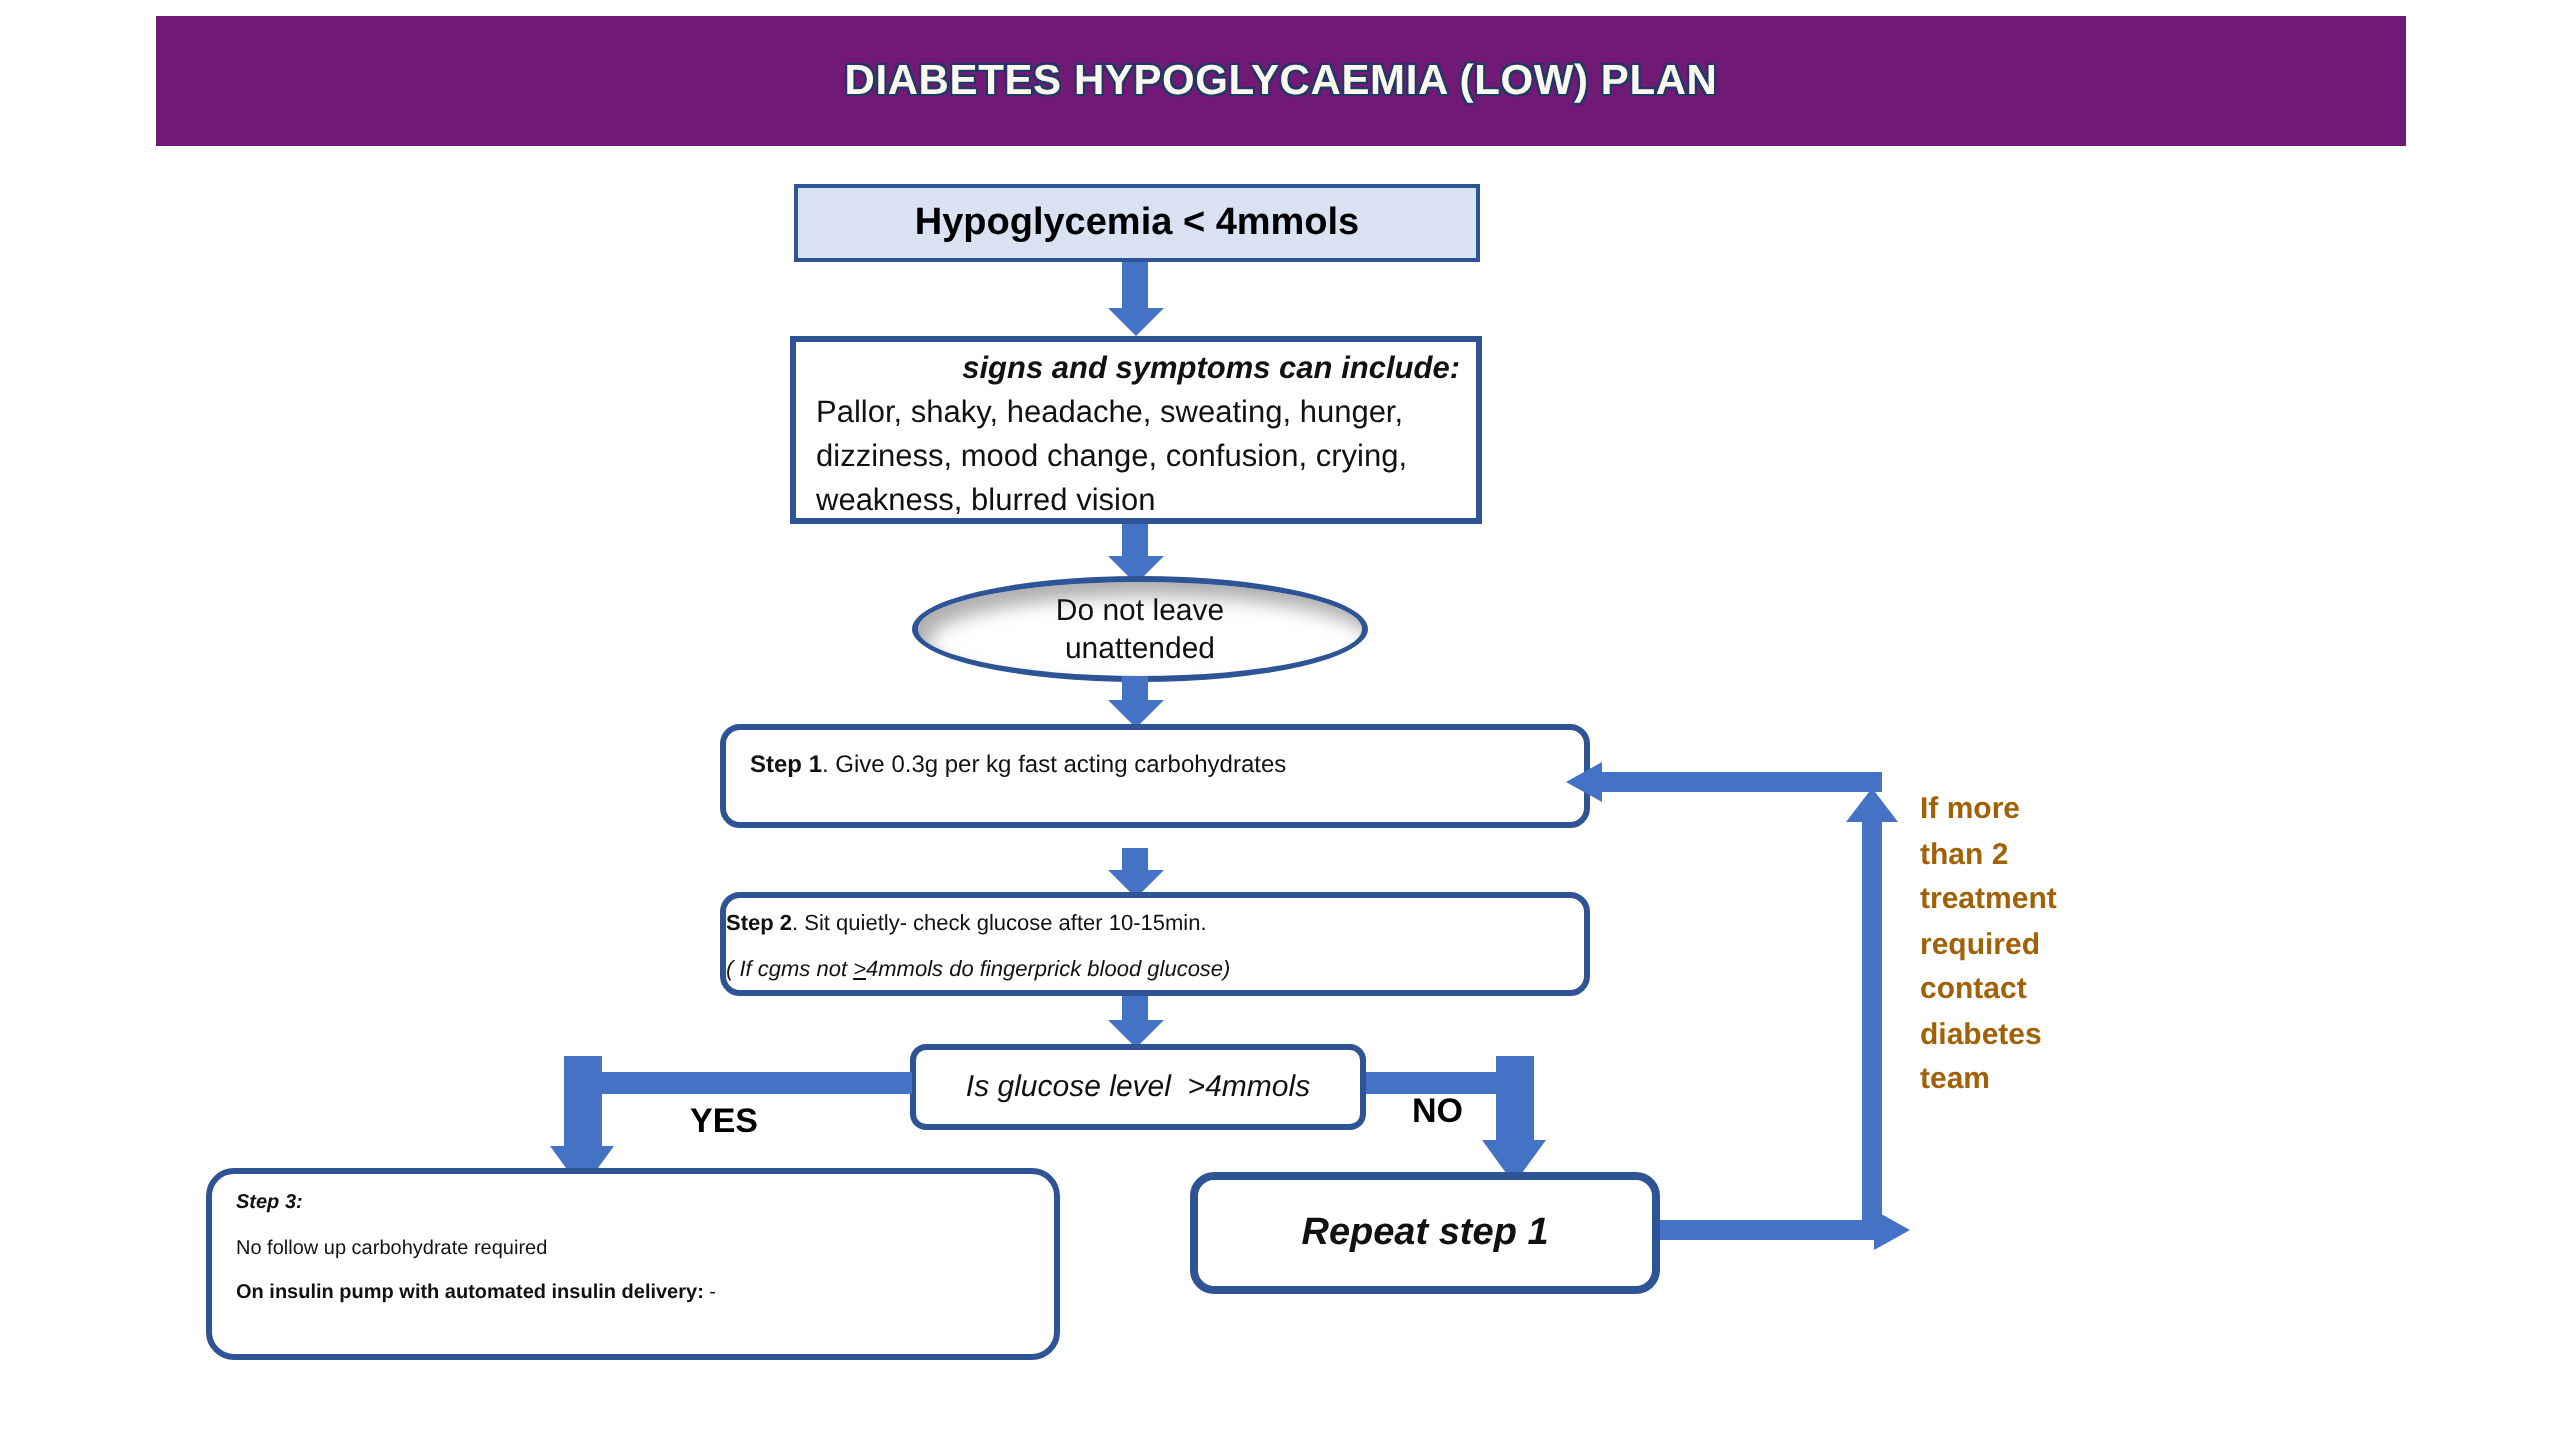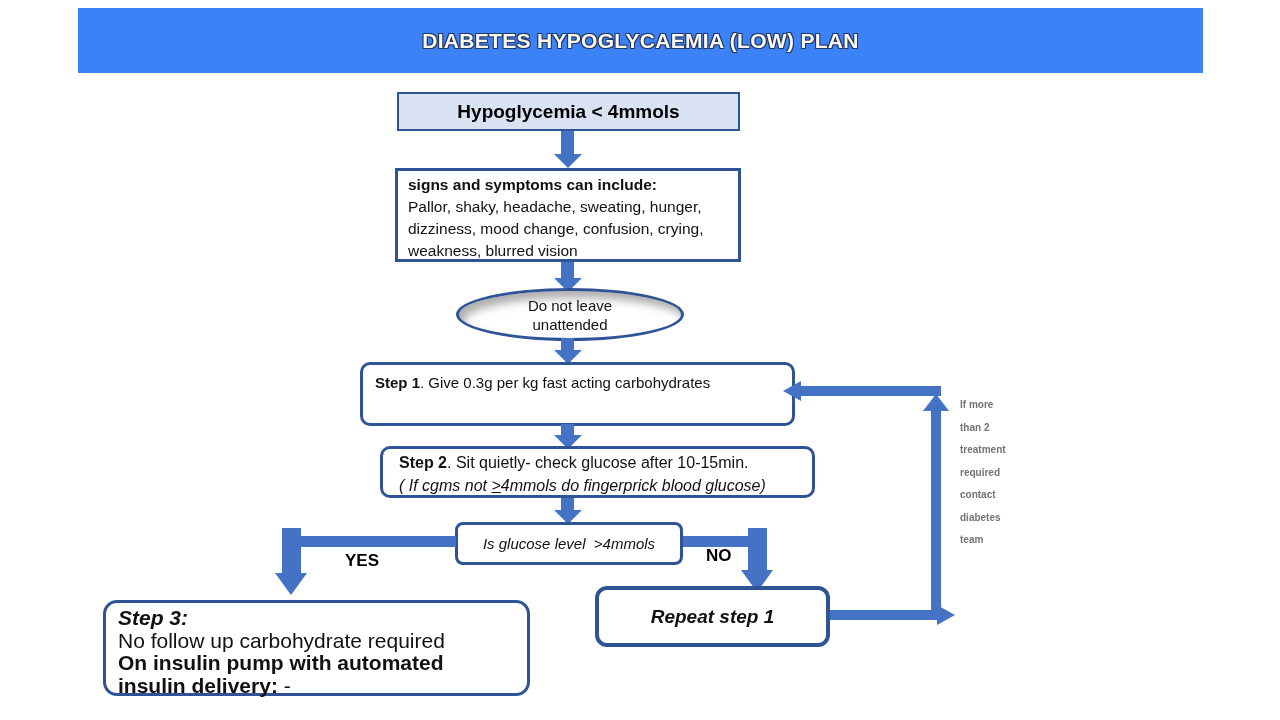--- a/index.html
+++ b/index.html
@@ -3,21 +3,21 @@
 <meta charset="utf-8">
 <style>
   * { box-sizing: border-box; margin: 0; padding: 0; }
   html, body { width: 1280px; height: 720px; background: #ffffff; overflow: hidden; }
   body { font-family: "Liberation Sans", sans-serif; color: #111111; position: relative; }
   #canvas { position: absolute; top: 0; left: 0; width: 1280px; height: 720px; background: #ffffff; }
 
   
   .banner {
     position: absolute; left: 78px; top: 8px; width: 1125px; height: 65px;
-    background: #3b82f6; display: flex; align-items: center; justify-content: center;
+    background: #701a75; display: flex; align-items: center; justify-content: center;
   }
   .banner-title {
     font-size: 21px; font-weight: bold; letter-spacing: 0.3px; color: #FDF7EE;
     text-shadow: -1px -1px 0 #1F3864, 1px -1px 0 #1F3864, -1px 1px 0 #1F3864, 1px 1px 0 #1F3864;
   }
 
   
   .node { position: absolute; background: #ffffff; border: 3px solid #2F5496; }
   .rounded { border-radius: 10px; }
 
@@ -25,38 +25,38 @@
     position: absolute; left: 397px; top: 92px; width: 343px; height: 39px;
     background: #D9E2F3; border: 2px solid #2F5496;
     display: flex; align-items: center; justify-content: center;
     font-size: 19px; font-weight: bold; color: #000000;
   }
 
   .signs-box {
     left: 395px; top: 168px; width: 346px; height: 94px;
     padding: 3px 8px 3px 10px; font-size: 15.5px; line-height: 22px;
   }
-  .signs-heading { font-weight: bold; text-align: left; }
+  .signs-heading { font-weight: bold; text-align: right; font-style: italic; }
 
   .ellipse {
     position: absolute; left: 456px; top: 288px; width: 228px; height: 53px;
     background: #ffffff; border: 3px solid #2F5496; border-radius: 50%;
     box-shadow: inset 5px 7px 9px rgba(110,110,110,0.55);
     display: flex; flex-direction: column; align-items: center; justify-content: center;
     font-size: 15px; line-height: 19px;
   }
 
-  .step1-box { left: 360px; top: 362px; width: 435px; height: 64px; padding: 5px 12px; font-size: 15px; line-height: 25px; }
-  .step2-box { left: 360px; top: 446px; width: 435px; height: 52px; padding: 2px 16px; font-size: 16px; line-height: 23px; margin-left: 20px; }
+  .step1-box { left: 360px; top: 362px; width: 435px; height: 52px; padding: 5px 12px; font-size: 12px; line-height: 25px; }
+  .step2-box { left: 360px; top: 446px; width: 435px; height: 52px; padding: 2px 0; font-size: 11px; line-height: 23px; }
   .decision-box {
     left: 455px; top: 522px; width: 228px; height: 43px; border-radius: 8px;
     display: flex; align-items: center; justify-content: center;
     font-style: italic; font-size: 15px;
   }
-  .step3-box { left: 103px; top: 600px; width: 427px; height: 96px; border-radius: 14px; padding: 4px 12px; font-size: 21px; line-height: 22.5px; }
+  .step3-box { left: 103px; top: 584px; width: 427px; height: 96px; border-radius: 14px; padding: 4px 12px; font-size: 10px; line-height: 22.5px; }
   .repeat-box {
     left: 595px; top: 586px; width: 235px; height: 61px; border-radius: 12px; border-width: 4px;
     display: flex; align-items: center; justify-content: center;
     font-weight: bold; font-style: italic; font-size: 19px;
   }
 
   .b { font-weight: bold; }
   .i { font-style: italic; }
   .u { text-decoration: underline; }
   .ws-pre { white-space: pre; }
@@ -65,21 +65,21 @@
   .shaft { position: absolute; background: #4472C4; }
   .head { position: absolute; width: 0; height: 0; }
   .head-down  { border-left: 14px solid transparent; border-right: 14px solid transparent; border-top: 14px solid #4472C4; }
   .head-down-big { border-left: 16px solid transparent; border-right: 16px solid transparent; border-top: 22px solid #4472C4; }
   .head-up    { border-left: 13px solid transparent; border-right: 13px solid transparent; border-bottom: 17px solid #4472C4; }
   .head-left  { border-top: 10px solid transparent; border-bottom: 10px solid transparent; border-right: 18px solid #4472C4; }
   .head-right { border-top: 10px solid transparent; border-bottom: 10px solid transparent; border-left: 18px solid #4472C4; }
 
   .path-label { position: absolute; font-weight: bold; font-size: 17px; color: #000000; }
 
-  .side-note { position: absolute; left: 960px; top: 394px; font-weight: bold; font-size: 10px; line-height: 22.5px; color: #737373; }
+  .side-note { position: absolute; left: 960px; top: 394px; font-weight: bold; font-size: 15px; line-height: 22.5px; color: #a16207; }
 </style>
 </head>
 <body>
 
 <div id="canvas">
 
   <div class="banner">
     <div class="banner-title">DIABETES HYPOGLYCAEMIA (LOW) PLAN</div>
   </div>
 

